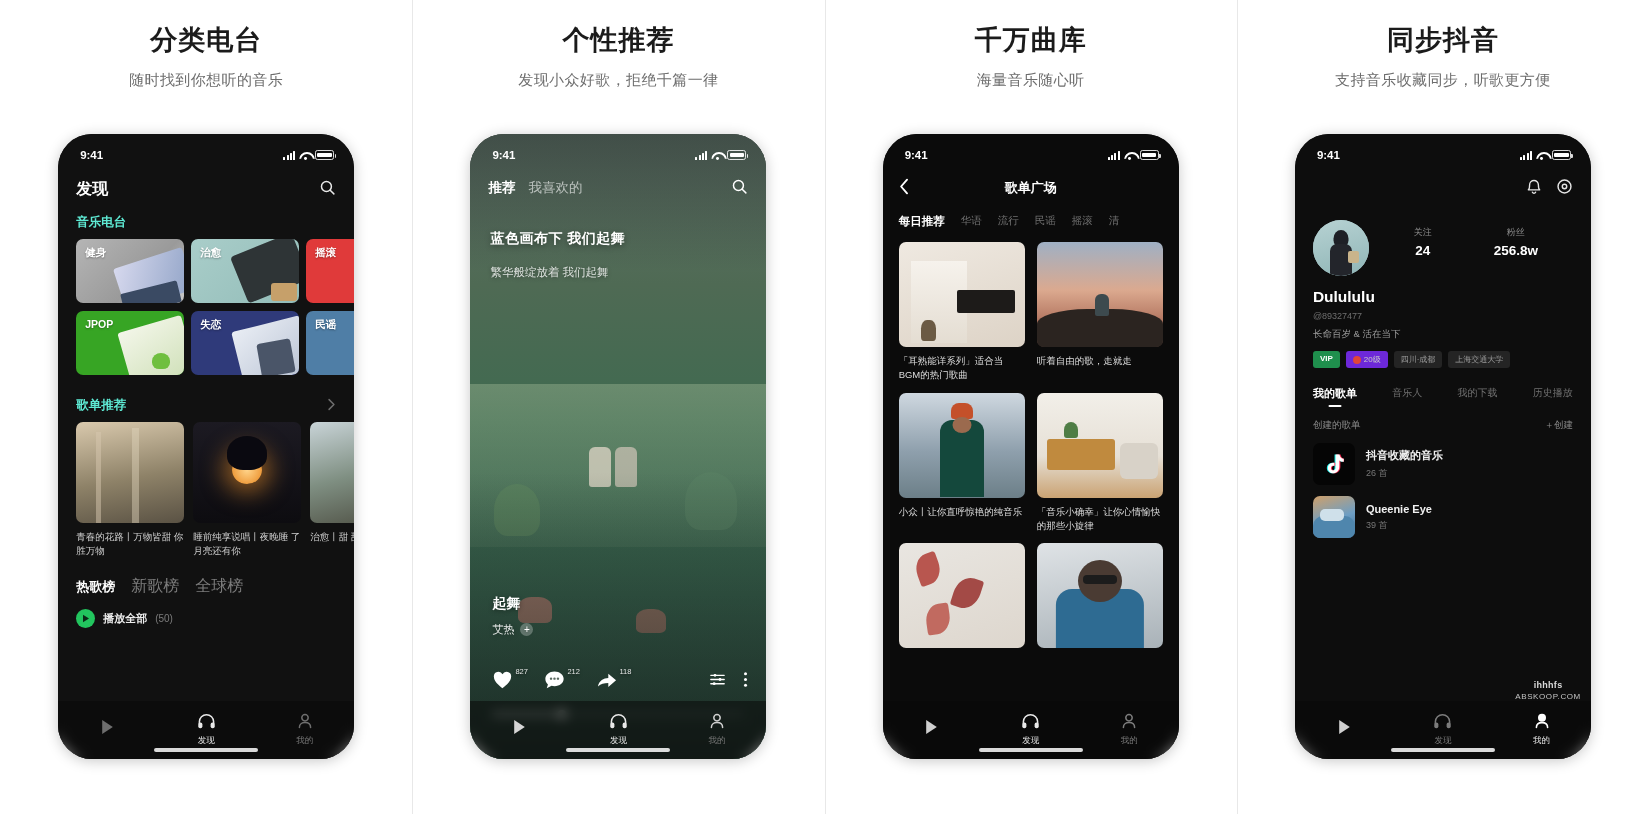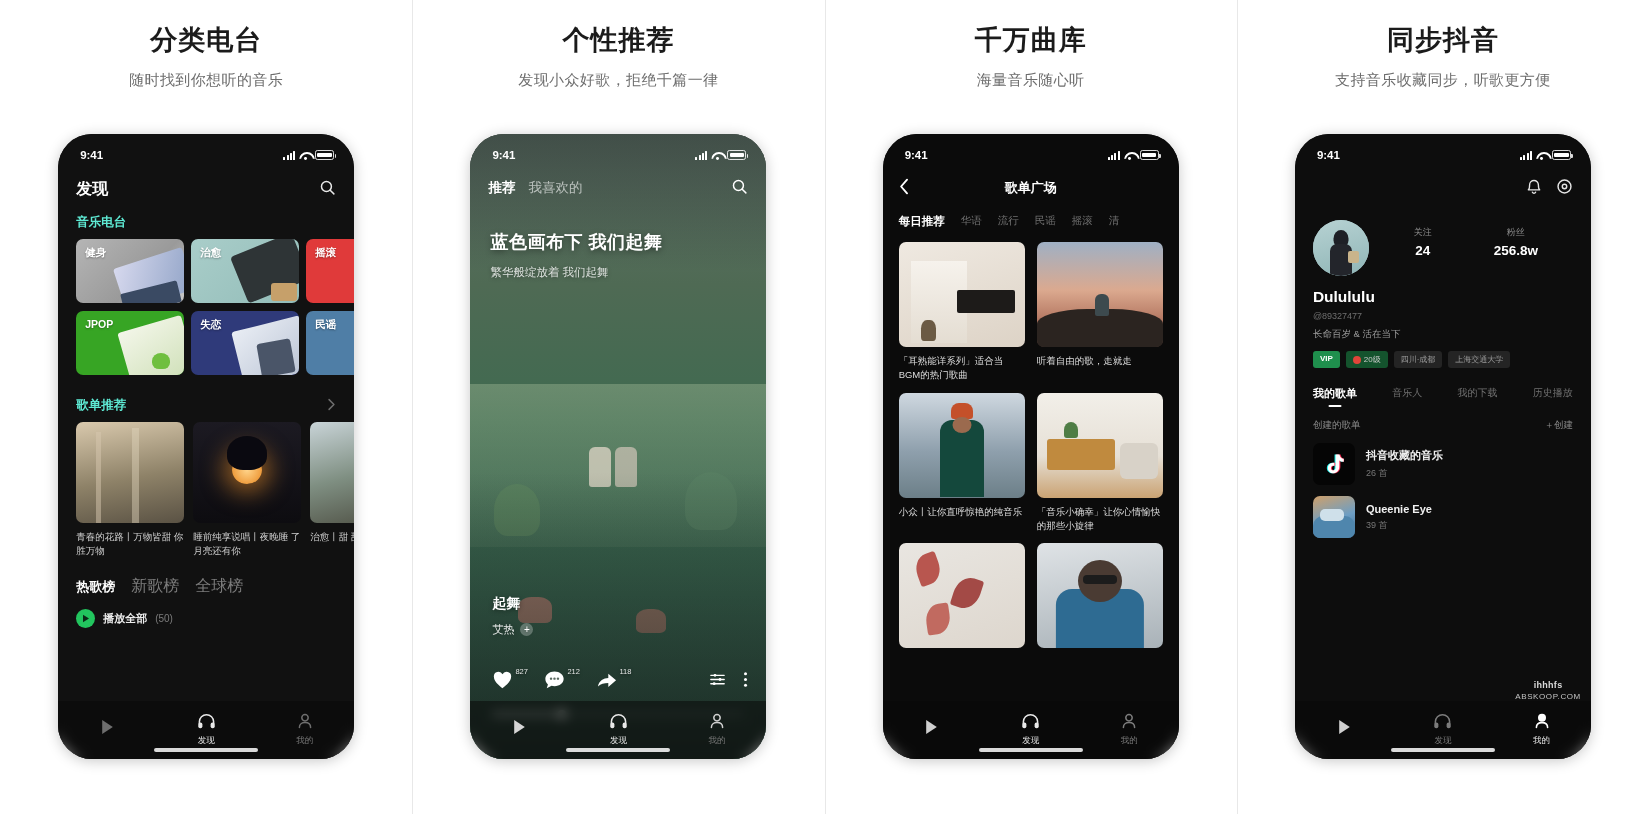--- a/index.html
+++ b/index.html
@@ -113,21 +113,21 @@
   .playall .ptxt { font-size:11px; color:#ededed; font-weight:bold; }
   .playall .pcount { font-size:10px; color:#7c7c7c; }
   
   .p2 .screen { background:#3f4f45; }
   .p2-bg { position:absolute; inset:0; }
   .p2-head { display:flex; align-items:center; gap:13px; padding:2px 18px 0 18px; height:38px; position:relative; z-index:3; }
   .p2-head .t { font-size:13.5px; color:rgba(255,255,255,.62); }
   .p2-head .t.active { color:#fff; font-weight:bold; }
   .p2-head .sp { flex:1; }
   .p2-title { position:absolute; left:20px; top:96px; z-index:3;
-    font-size:18px; font-weight:bold; color:#fff; letter-spacing:.5px;
+    font-size:14px; font-weight:bold; color:#fff; letter-spacing:.5px;
     text-shadow:0 2px 6px rgba(0,0,0,.4); }
   .p2-subtitle { position:absolute; left:20px; top:131px; z-index:3;
     font-size:11.5px; color:rgba(255,255,255,.82); text-shadow:0 1px 4px rgba(0,0,0,.4); }
   .p2-song { position:absolute; left:22px; bottom:146px; z-index:4;
     font-size:14px; font-weight:bold; color:#fff; text-shadow:0 1px 5px rgba(0,0,0,.45); }
   .p2-artist { position:absolute; left:22px; bottom:122px; z-index:4;
     display:flex; align-items:center; gap:6px;
     font-size:11px; color:rgba(255,255,255,.9); text-shadow:0 1px 5px rgba(0,0,0,.45); }
   .plus-badge { width:13px;height:13px;border-radius:50%;
     background:rgba(255,255,255,.28); display:flex;align-items:center;justify-content:center;
@@ -168,21 +168,21 @@
   .stat { text-align:center; }
   .stat .lbl { font-size:9px; color:#8e8e8e; }
   .stat .val { font-size:13.5px; font-weight:bold; color:#fff; margin-top:4px; }
   .p4-name { padding:12px 18px 0 18px; font-size:15.5px; font-weight:bold; color:#fff; }
   .p4-id { padding:5px 18px 0 18px; font-size:9px; color:#6f6f6f; }
   .p4-bio { padding:7px 18px 0 18px; font-size:9.5px; color:#9b9b9b; }
   .p4-tags { display:flex; gap:6px; padding:10px 18px 0 18px; flex-wrap:nowrap; overflow:hidden; }
   .tag { font-size:8px; padding:3px 7px; border-radius:3px; white-space:nowrap;
     background:#242424; color:#9a9a9a; }
   .tag.vip { background:#1f8f4d; color:#fff; font-weight:bold; }
-  .tag.coin { background:#14532d; color:#c9c9c9; display:flex; align-items:center; gap:3px; }
+  .tag.coin { background:#6d28d9; color:#c9c9c9; display:flex; align-items:center; gap:3px; }
   .tag.coin .dot { width:8px;height:8px;border-radius:50%;background:#e0453a;
     display:inline-block; }
   .p4-tabs { display:flex; justify-content:space-between; padding:18px 18px 0 18px; }
   .p4-tabs .t4 { font-size:10px; color:#6f6f6f; position:relative; }
   .p4-tabs .t4.active { color:#fff; font-weight:bold; font-size:11px; }
   .p4-tabs .t4.active::after { content:""; position:absolute; left:50%;
     transform:translateX(-50%); bottom:-6px; width:13px;height:2px;background:#fff;border-radius:2px; }
   .p4-sub { display:flex; justify-content:space-between; align-items:center;
     padding:18px 18px 0 18px; }
   .p4-sub .l { font-size:9.5px; color:#8a8a8a; }

